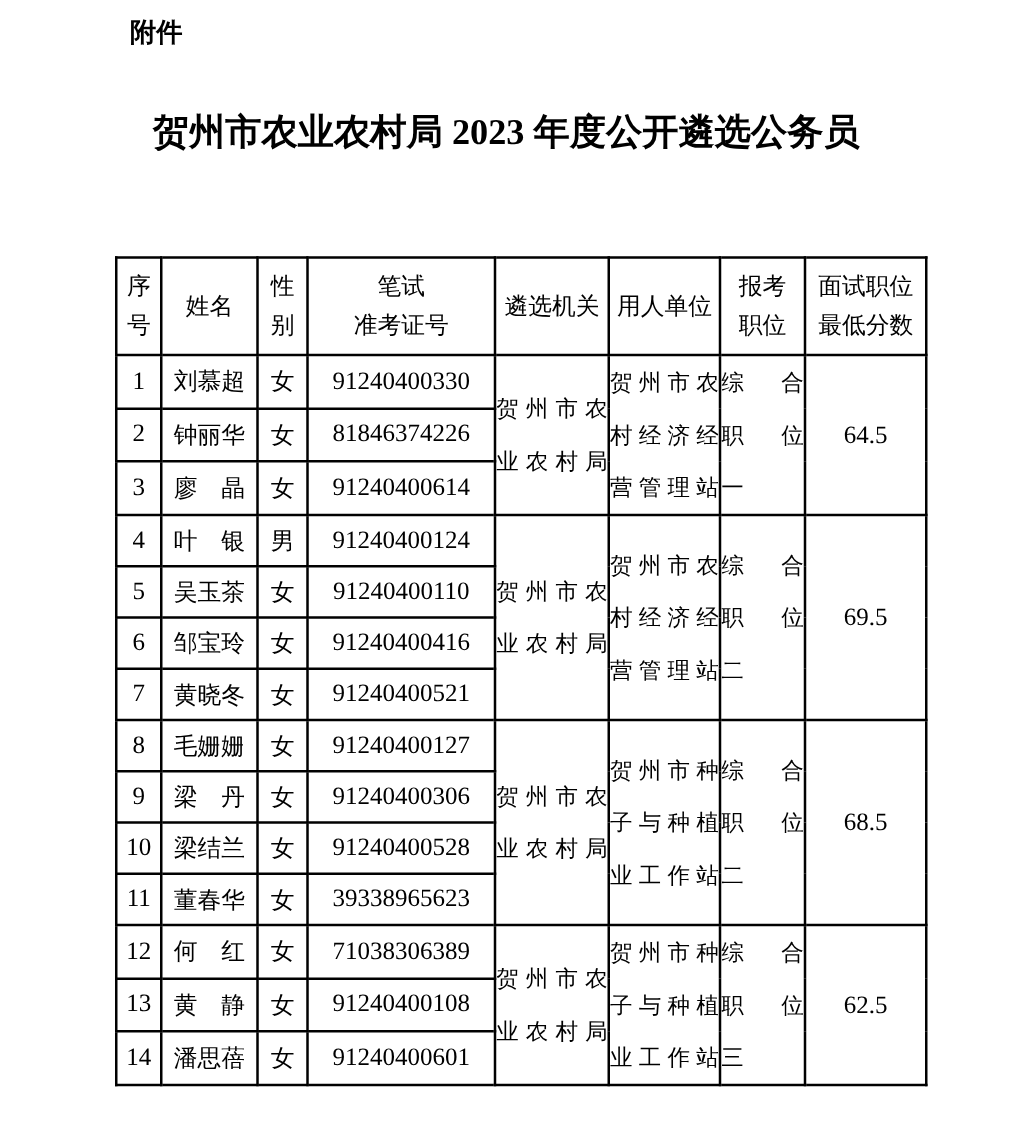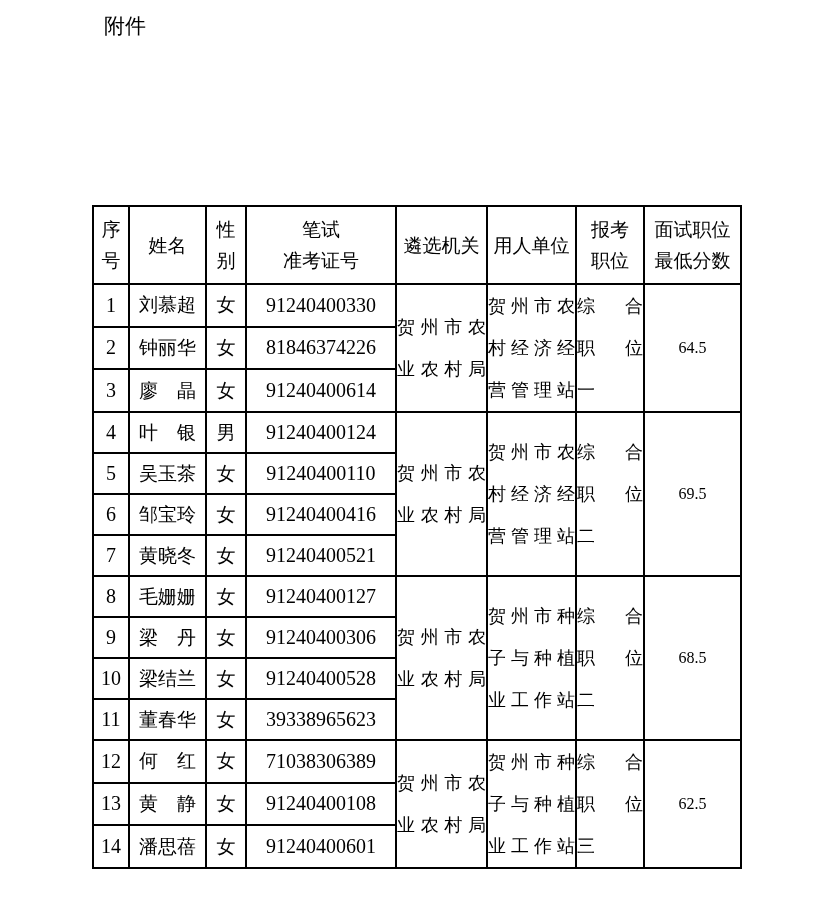--- a/index.html
+++ b/index.html
@@ -5,21 +5,21 @@
   html, body { margin: 0; padding: 0; }
   body {
     width: 828px; height: 900px;
     background: #ffffff; color: #000000;
     font-family: "Liberation Serif", "DejaVu Serif", serif;
     position: relative;
     overflow: hidden;
   }
   .attachment {
     position: absolute; left: 104px; top: 12px;
-    font-size: 21px; font-weight: 400;
+    font-size: 21px; font-weight: 700;
     font-family: "Liberation Sans", "DejaVu Sans", sans-serif;
   }
   .title-block {
     position: absolute; top: 84px; left: 0; width: 810px;
     text-align: center; font-size: 29px; font-weight: bold;
     line-height: 44px;
     font-family: "Liberation Serif", "DejaVu Serif", serif;
   }
   #roster {
     position: absolute; left: 92px; top: 205px;
@@ -38,29 +38,30 @@
   .hline { line-height: 31px; }
   .num { font-size: 20px; font-family: "Liberation Serif", "DejaVu Serif", serif; }
   .zh  { font-size: 19px; }
   .mcell { padding: 0 3px; }
   .mcell.pos { padding: 0 6px; }
   .jwrap { width: 100%; }
   .jline {
     display: flex; justify-content: space-between;
     line-height: 42px; font-size: 18px;
   }
-  .score { font-size: 16px; margin-left: 22px; }
+  .score { font-size: 20px; margin-left: 22px; }
 </style>
 </head>
 <body>
 
 <div class="page">
   <div class="attachment">附件</div>
 
   <div class="title-block">
+    <div>贺州市农业农村局 2023 年度公开遴选公务员</div>
   </div>
 
   <table id="roster">
     <colgroup>
       <col style="width:36px">
       <col style="width:77px">
       <col style="width:40px">
       <col style="width:150px">
       <col style="width:91px">
       <col style="width:89px">

